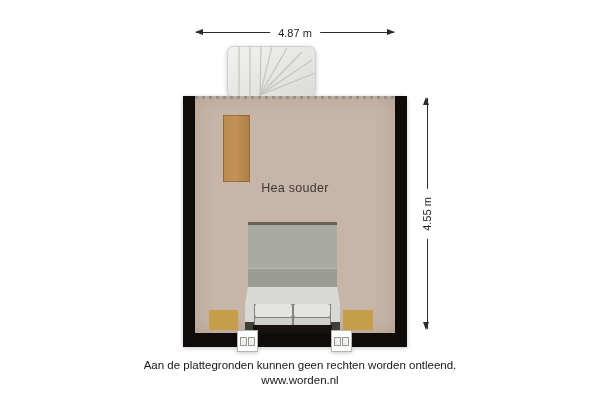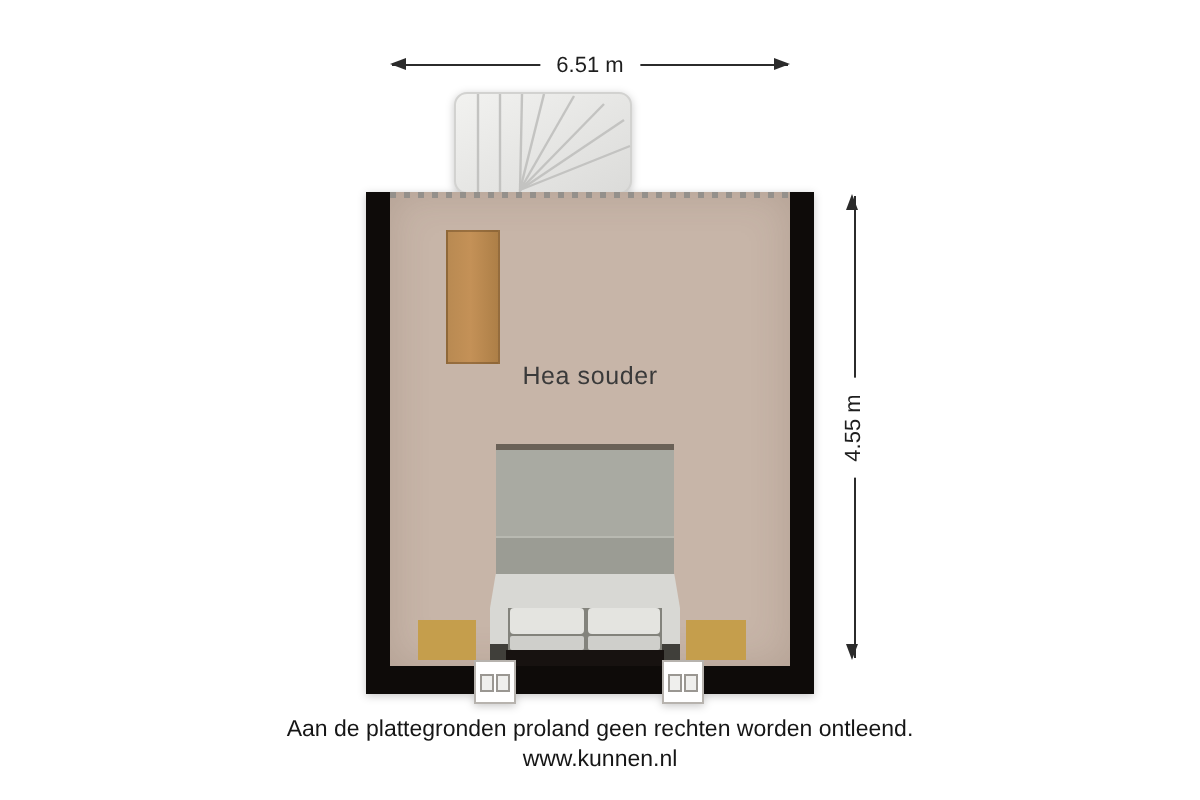--- a/index.html
+++ b/index.html
@@ -77,21 +77,21 @@
 </style>
 </head>
 <body>
 
 <div class="stage">
 
   <div class="dim-h">
     <div class="line"></div>
     <div class="arrow left"></div>
     <div class="arrow right"></div>
-    <span class="dim-label">6.51 m</span>
+    <span class="dim-label">4.87 m</span>
   </div>
 
   <div class="dim-v">
     <div class="line"></div>
     <div class="arrow up"></div>
     <div class="arrow down"></div>
     <span class="dim-label vert">4.55 m</span>
   </div>
 
   <div class="plan">
@@ -162,17 +162,17 @@
       <div class="panes">
         <div class="pane"></div>
         <div class="pane"></div>
       </div>
     </div>
 
     <div class="room-label">Hea souder</div>
   </div>
 
   <div class="footer">
-    <div>Aan de plattegronden proland geen rechten worden ontleend.</div>
-    <div>www.kunnen.nl</div>
+    <div>Aan de plattegronden kunnen geen rechten worden ontleend.</div>
+    <div>www.worden.nl</div>
   </div>
 
 </div>
 
 </body></html>

